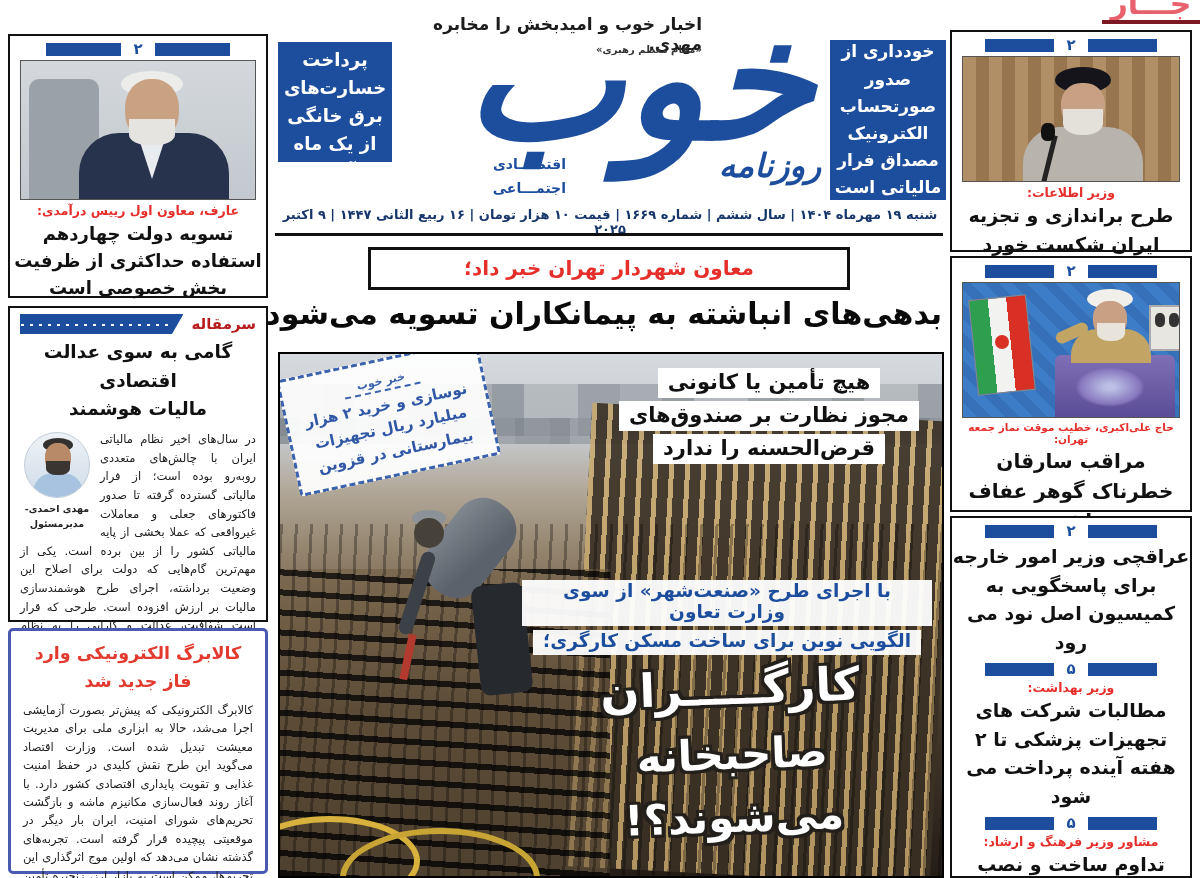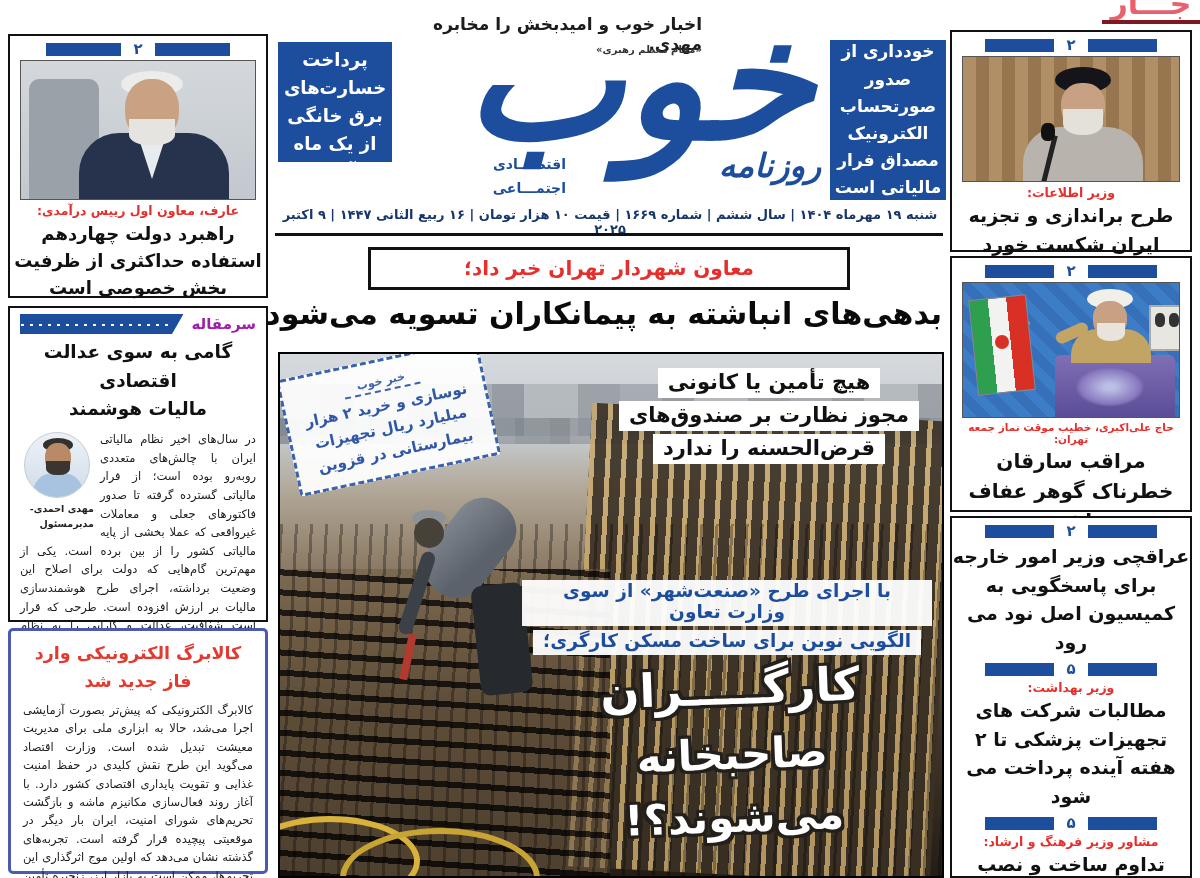--- a/index.html
+++ b/index.html
@@ -97,27 +97,27 @@
   .ph-aref { height:140px; background:linear-gradient(#d4d8dc,#c2c8ce); }
   .aref-chair { position:absolute; left:8px; top:18px; width:70px; height:120px; background:#9aa1a8; border-radius:10px 10px 0 0; }
   .aref-suit { position:absolute; left:58px; top:72px; width:150px; height:70px; border-radius:40px 40px 0 0; background:#27324d; }
   .aref-shirt { position:absolute; left:118px; top:78px; width:26px; height:40px; background:#e9ecef; clip-path:polygon(0 0,100% 0,50% 100%); }
   .aref-head { position:absolute; left:104px; top:18px; width:54px; height:62px; border-radius:46%; background:#c9a284; }
   .aref-hair { position:absolute; left:100px; top:10px; width:62px; height:26px; border-radius:50%; background:#ececea; }
   .aref-beard { position:absolute; left:108px; top:58px; width:46px; height:26px; border-radius:0 0 40% 40%; background:#e6e4e0; }
 
   .lbox-b { left:8px; top:306px; width:260px; height:316px; padding:6px 10px; }
   .ed-head { display:flex; align-items:center; margin-bottom:4px; }
-  .ed-label { color:#a21caf; font-weight:bold; font-size:15px; margin-left:8px; }
+  .ed-label { color:#b91c1c; font-weight:bold; font-size:15px; margin-left:8px; }
   .ed-flag { flex:1; height:20px; background:#1d4e9e; clip-path:polygon(0 0,100% 0,93% 100%,0 100%);
              background-image:repeating-linear-gradient(90deg,#fff 0 3px,transparent 3px 9px);
              background-size:92% 2px; background-repeat:no-repeat; background-position:4% 55%; background-color:#1d4e9e; }
   .ed-title { text-align:center; font-weight:bold; color:#111; font-size:18.5px; line-height:1.55; }
   .ed-bodywrap { margin-top:6px; font-size:11.5px; line-height:1.62; text-align:justify; color:#1b1b1b; }
-  .ed-photo { float:left; width:74px; margin:2px 6px 0 0; text-align:right; }
+  .ed-photo { float:left; width:74px; margin:2px 6px 0 0; text-align:center; }
   .ed-avatar { width:66px; height:66px; border-radius:50%; margin:0 auto; position:relative; overflow:hidden;
                background:linear-gradient(#eef2f6,#cfdcea); border:1px solid #c3cdd8; }
   .ed-av-head { position:absolute; left:20px; top:10px; width:26px; height:30px; border-radius:45%; background:#b98a68; }
   .ed-av-hair { position:absolute; left:18px; top:5px; width:30px; height:14px; border-radius:50%; background:#33302d; }
   .ed-av-beard { position:absolute; left:21px; top:28px; width:24px; height:14px; border-radius:0 0 45% 45%; background:#3a3531; }
   .ed-av-body { position:absolute; left:8px; top:40px; width:50px; height:28px; border-radius:20px 20px 0 0; background:#a8c3e0; }
   .ed-author { font-size:9.5px; font-weight:bold; color:#222; margin-top:3px; }
   .ed-footer { font-weight:bold; font-size:12.5px; margin-top:2px; }
 
   .lbox-c { left:8px; top:628px; width:260px; height:246px; border:3px solid #4a5ab0; border-radius:5px;
@@ -249,21 +249,21 @@
     </div>
     <div class="thumb ph-aref">
       <div class="aref-chair"></div>
         <div class="aref-suit"></div>
         <div class="aref-shirt"></div>
       <div class="aref-hair"></div>
         <div class="aref-head"></div>
         <div class="aref-beard"></div>
     </div>
     <div class="kicker">عارف، معاون اول رییس درآمدی:</div>
-    <div class="headline">راهبرد دولت چهاردهم استفاده حداکثری از ظرفیت بخش خصوصی است</div>
+    <div class="headline">تسویه دولت چهاردهم استفاده حداکثری از ظرفیت بخش خصوصی است</div>
   </div>
 
   <div class="abs boxed lbox-b article">
     <div class="ed-head">
       <span class="ed-label">سرمقاله</span>
       <div class="ed-flag"></div>
     </div>
     <div class="ed-title">
       <div>گامی به سوی عدالت اقتصادی</div>
       <div>مالیات هوشمند</div>

